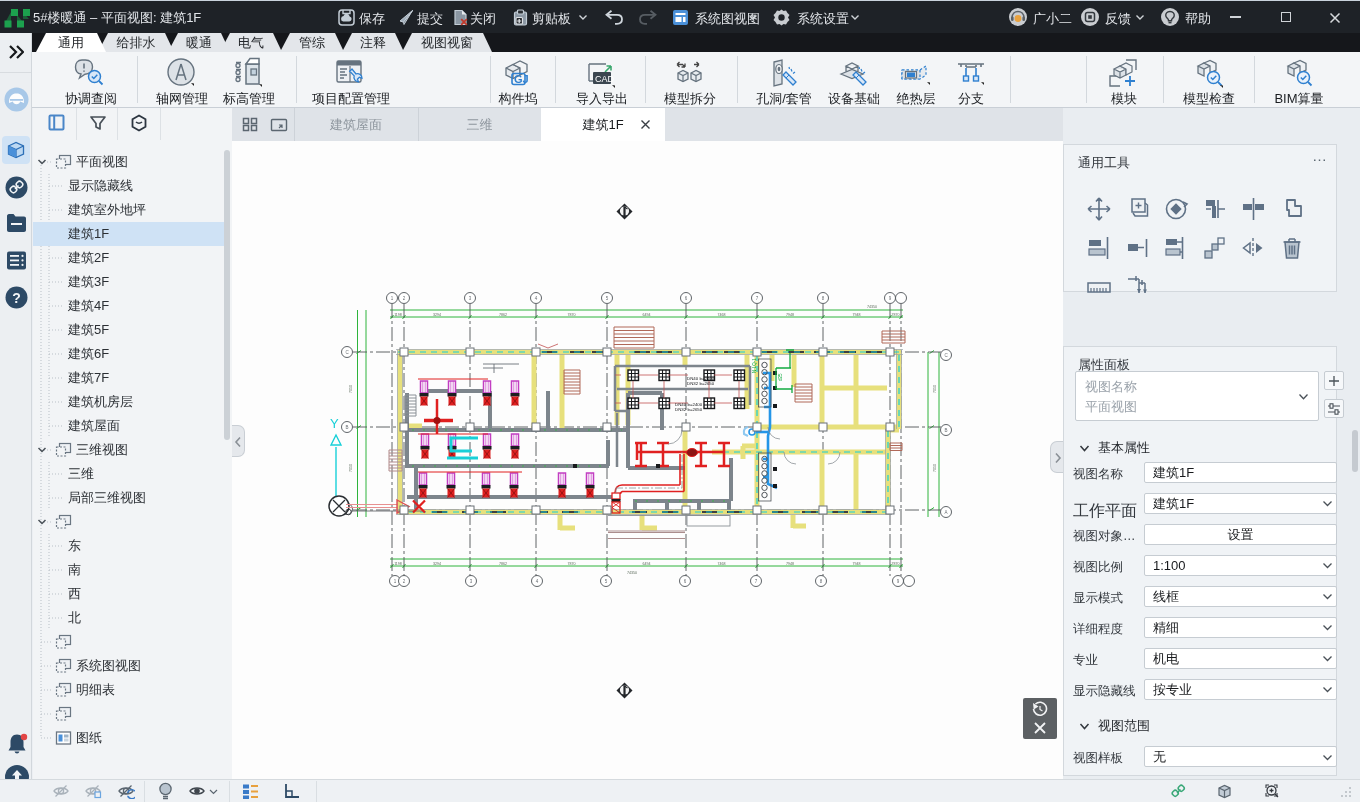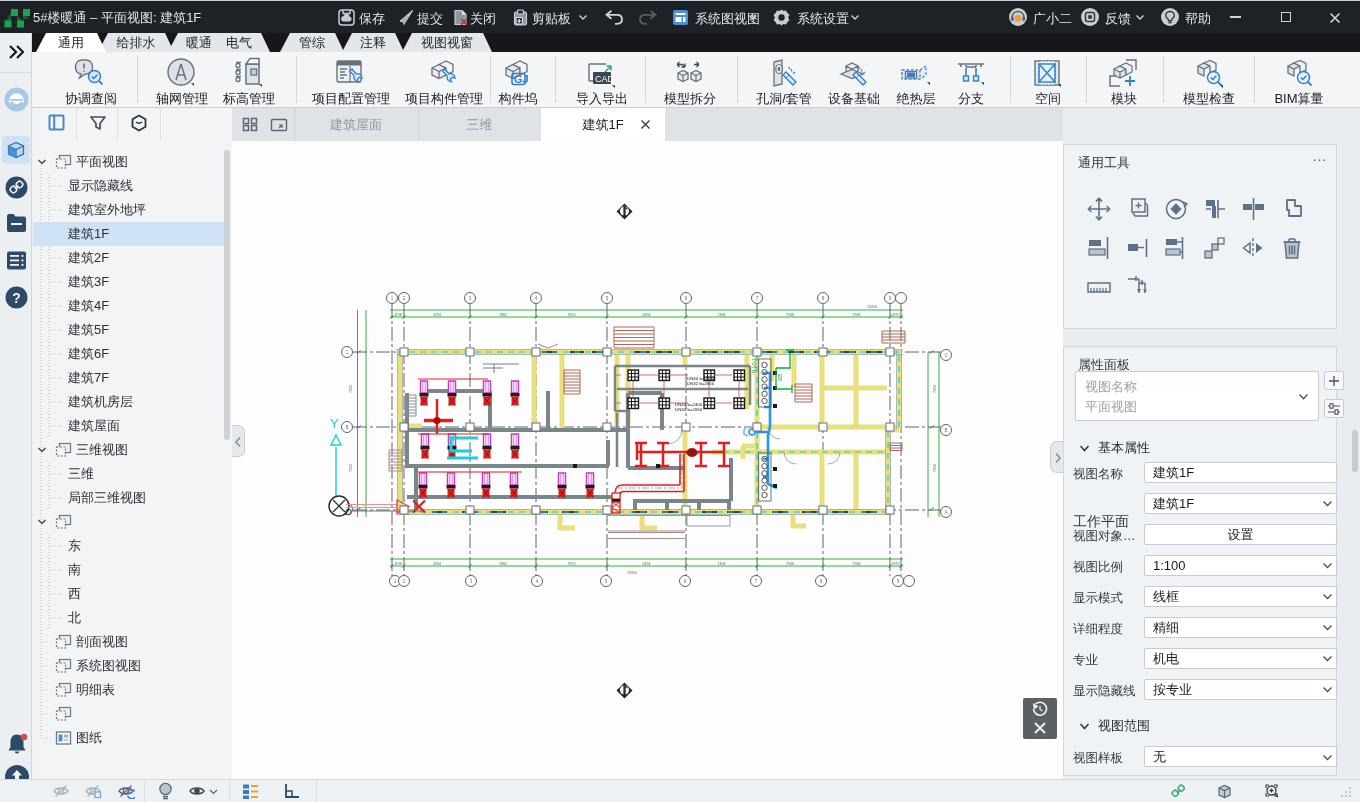--- a/index.html
+++ b/index.html
@@ -124,21 +124,21 @@
 <div class="abs" style="left:1230px;top:15px;width:11px;height:1.5px;background:#cfd3d7"></div>
 <div class="abs" style="left:1281px;top:11px;width:10px;height:10px;border:1.5px solid #cfd3d7"></div>
 <svg class="abs" style="left:1329px;top:11px" width="12" height="12" viewBox="0 0 12 12">
       <path d="M1.5 1.5 L10.5 10.5 M10.5 1.5 L1.5 10.5" stroke="#d6d9dc" stroke-width="1.5"></path>
     </svg>
 </div>
 <div id="tabstrip">
 <div class="rtab active" style="left:4px;width:70px;clip-path:polygon(10px 0,calc(100% - 9px) 0,100% 100%,0 100%)">通用</div>
 <div class="rtab" style="left:66px;width:76px;clip-path:polygon(10px 0,calc(100% - 9px) 0,100% 100%,0 100%)">给排水</div>
 <div class="rtab" style="left:136px;width:62px;clip-path:polygon(10px 0,calc(100% - 9px) 0,100% 100%,0 100%)">暖通</div>
-<div class="rtab" style="left:176px;width:62px;clip-path:polygon(10px 0,calc(100% - 9px) 0,100% 100%,0 100%)">电气</div>
+<div class="rtab" style="left:188px;width:62px;clip-path:polygon(10px 0,calc(100% - 9px) 0,100% 100%,0 100%)">电气</div>
 <div class="rtab" style="left:248px;width:64px;clip-path:polygon(10px 0,calc(100% - 9px) 0,100% 100%,0 100%)">管综</div>
 <div class="rtab" style="left:310px;width:62px;clip-path:polygon(10px 0,calc(100% - 9px) 0,100% 100%,0 100%)">注释</div>
 <div class="rtab" style="left:370px;width:90px;clip-path:polygon(10px 0,calc(100% - 9px) 0,100% 100%,0 100%)">视图视窗</div>
 </div>
 <div id="ribbon">
 <div class="ritem" style="left:16px;width:86px">
       <div style="height:36px;position:relative"><svg width="36" height="36" viewBox="0 0 36 36" style="margin-top:1px">
 <path d="M9 4 C4.5 4 2.5 7.5 2.5 11 C2.5 14.5 4.5 17.5 8 18 L6.5 22 L12 18.2 C16 18.2 19.5 15.5 19.5 11 C19.5 7 17 4 12.5 4 Z" fill="#dde2e7" stroke="#66737f" stroke-width="1.4"></path>
 <path d="M11 7.5 L11 12.5 M11 14.5 L11 15.8" stroke="#66737f" stroke-width="1.6"></path>
 <circle cx="21.5" cy="20.5" r="6" fill="#d9e7f7" stroke="#2f80d0" stroke-width="1.5"></circle>
@@ -173,29 +173,20 @@
 <div class="ritem" style="left:271px;width:96px">
       <div style="height:36px;position:relative"><svg width="36" height="36" viewBox="0 0 36 36" style="margin-top:1px">
 <rect x="4" y="5" width="24" height="21" rx="1.5" fill="#eef1f4" stroke="#66737f" stroke-width="1.4"></rect>
 <rect x="4" y="5" width="24" height="4.5" fill="#66737f"></rect>
 <path d="M7 13 H14 M7 16 H12 M7 19 H14 M7 22 H11" stroke="#66737f" stroke-width="1.3"></path>
 <path d="M17 10 V26" stroke="#66737f" stroke-width="1.2"></path>
 <path d="M23 18 a4.5 4.5 0 0 1 6 4.3 l-2.6 -1.1 -2 2 1.1 2.6 a4.5 4.5 0 0 1 -4.3 -6 l-4.5 -4.5 2.3 -2.3 Z" fill="#d9e7f7" stroke="#2f80d0" stroke-width="1.3"></path>
 </svg></div>
       <div class="rlb">项目配置管理</div>
     </div>
-<div class="ritem" style="left:364px;width:96px">
-      <div style="height:36px;position:relative"><svg width="36" height="36" viewBox="0 0 36 36" style="margin-top:1px">
-          <path d="M6 12 L13 8.5 L20 12 L20 19 L13 22.5 L6 19 Z" fill="#e7ebef" stroke="#66737f" stroke-width="1.3"></path>
-<path d="M6 12 L13 15.5 L20 12 M13 15.5 V22.5" stroke="#66737f" stroke-width="1.3" fill="none"></path>
-<path d="M13 8.5 L20 5 L27 8.5 L27 15.5 L20 19 L20 12 Z" fill="#f2f4f6" stroke="#66737f" stroke-width="1.3"></path>
-          <path d="M23 18 a4.5 4.5 0 0 1 6 4.3 l-2.6 -1.1 -2 2 1.1 2.6 a4.5 4.5 0 0 1 -4.3 -6 l-4.5 -4.5 2.3 -2.3 Z" fill="#d9e7f7" stroke="#2f80d0" stroke-width="1.3"></path>
-        </svg></div>
-      <div class="rlb">项目构件管理</div>
-    </div>
 <div class="ritem" style="left:443px;width:86px">
       <div style="height:36px;position:relative"><svg width="36" height="36" viewBox="0 0 36 36" style="margin-top:1px">
           <path d="M6 12 L13 8.5 L20 12 L20 19 L13 22.5 L6 19 Z" fill="#e7ebef" stroke="#66737f" stroke-width="1.3"></path>
 <path d="M6 12 L13 15.5 L20 12 M13 15.5 V22.5" stroke="#66737f" stroke-width="1.3" fill="none"></path>
 <path d="M13 8.5 L20 5 L27 8.5 L27 15.5 L20 19 L20 12 Z" fill="#f2f4f6" stroke="#66737f" stroke-width="1.3"></path>
 <text x="14" y="27" font-size="11" font-weight="bold" fill="#2f80d0" font-family="Liberation Sans">GJ</text>
 <rect x="12" y="17.5" width="13" height="11" rx="2" fill="none" stroke="#2f80d0" stroke-width="1.6"></rect>
 </svg></div>
       <div class="rlb">构件坞</div>
     </div>
@@ -255,30 +246,20 @@
     </div>
 <div class="ritem" style="left:896px;width:86px">
       <div style="height:36px;position:relative"><svg width="36" height="36" viewBox="0 0 36 36" style="margin-top:1px">
 <path d="M5 8 H31 M8 8 V11 M28 8 V11 M13 11 H23 M13 11 V9 M23 11 V9" stroke="#66737f" stroke-width="1.6" fill="none"></path>
 <path d="M13 12 V20 M23 12 V20" stroke="#2f80d0" stroke-width="1.6"></path>
 <rect x="10.5" y="20" width="5" height="5" fill="#d9e7f7" stroke="#2f80d0" stroke-width="1.4"></rect>
 <rect x="20.5" y="20" width="5" height="5" fill="#d9e7f7" stroke="#2f80d0" stroke-width="1.4"></rect>
 <path d="M28 26 L31 29 L31 26.5 Z" fill="#222"></path>
 </svg></div>
       <div class="rlb">分支</div>
-    </div>
-<div class="ritem" style="left:973px;width:86px">
-      <div style="height:36px;position:relative"><svg width="36" height="36" viewBox="0 0 36 36" style="margin-top:1px">
-<rect x="5" y="5" width="24" height="24" fill="#dfeaf5" stroke="#66737f" stroke-width="1.4"></rect>
-<rect x="9" y="5" width="16" height="24" fill="#e8f0f8" stroke="#66737f" stroke-width="1" stroke-dasharray="2 1.6"></rect>
-<path d="M9 8 L25 26 M25 8 L9 26" stroke="#2f80d0" stroke-width="1.4"></path>
-<rect x="9" y="8" width="16" height="18" fill="none" stroke="#2f80d0" stroke-width="1.4"></rect>
-<path d="M28 28 L31 31 L31 28.5 Z" fill="#222"></path>
-</svg></div>
-      <div class="rlb">空间</div>
     </div>
 <div class="ritem" style="left:1134px;width:86px">
       <div style="height:36px;position:relative"><svg width="36" height="36" viewBox="0 0 36 36" style="margin-top:1px">
 <path d="M7 10 L13 7 L19 10 L13 13 Z M7 10 V17 L13 20 L13 13" fill="#dde2e7" stroke="#66737f" stroke-width="1.3"></path>
 <path d="M13 7 L19 4.5 L25 7.5 L25 14 L19 17 L19 10 Z" fill="#eef1f4" stroke="#66737f" stroke-width="1.3"></path>
 <circle cx="22.5" cy="21.5" r="6" fill="#eaf2fb" stroke="#2f80d0" stroke-width="1.5"></circle>
           <path d="M19.8 21.5 L21.8 23.5 L25.3 19.8" stroke="#2f80d0" stroke-width="1.5" fill="none"></path>
           <path d="M27 26 L30.5 29.5" stroke="#2f80d0" stroke-width="1.8"></path>
 <path d="M29 29 L32 32 L32 29.5 Z" fill="#222"></path>
 </svg></div>
@@ -497,23 +478,20 @@
       <span style="position:absolute;left:35px">东</span>
     </div>
 <div class="trow" style="top:450px">
       <span style="position:absolute;left:35px">南</span>
     </div>
 <div class="trow" style="top:474px">
       <span style="position:absolute;left:35px">西</span>
     </div>
 <div class="trow" style="top:498px">
       <span style="position:absolute;left:35px">北</span>
-    </div>
-<div class="trow" style="top:522px">
-      <span style="position:absolute;left:43px">剖面视图</span>
     </div>
 <svg class="abs" style="left:22px;top:526px" width="17" height="16" viewBox="0 0 17 16">
 <rect x="4.5" y="1.5" width="11" height="9" fill="#eef1f4" stroke="#6a7682" stroke-width="1.2"></rect>
 <rect x="1.5" y="5" width="9" height="9" fill="#f2f4f6" stroke="#6a7682" stroke-width="1.2" stroke-dasharray="2 1.5"></rect>
 </svg>
 <div class="trow" style="top:546px">
       <span style="position:absolute;left:43px">系统图视图</span>
     </div>
 <svg class="abs" style="left:22px;top:550px" width="17" height="16" viewBox="0 0 17 16">
 <rect x="4.5" y="1.5" width="11" height="9" fill="#eef1f4" stroke="#6a7682" stroke-width="1.2"></rect>
@@ -1080,21 +1058,21 @@
 <path d="M4.5 3 A6.5 6.5 0 1 1 2.5 8" fill="none" stroke="#f2f3f4" stroke-width="1.6"></path>
 <path d="M2 2 L2.7 8.6 L7.5 5.6 Z" fill="#f2f3f4"></path>
 <path d="M9 5 V8.5 L11.5 10" stroke="#f2f3f4" stroke-width="1.2" fill="none"></path>
       </svg>
 <svg style="position:absolute;left:10px;top:23px" width="14" height="14" viewBox="0 0 14 14">
         <path d="M2 2 L12 12 M12 2 L2 12" stroke="#f2f3f4" stroke-width="1.8"></path>
       </svg>
     </div>
 </div>
 <div id="rightpanel">
-<div class="rbox" style="left:0px;top:36px;width:274px;height:185px">
+<div class="rbox" style="left:0px;top:36px;width:274px;height:148px">
 <div class="abs" style="left:14px;top:9px;color:#33383e">通用工具</div>
 <div class="abs" style="left:248px;top:2px;color:#5b6670;font-size:15px;letter-spacing:1px">…</div>
 <div class="abs" style="left:22.0px;top:51.0px"><svg width="26" height="26" viewBox="0 0 26 26">
           <path d="M13 2 L13 24 M2 13 L24 13 M13 2 L10 5.5 M13 2 L16 5.5 M13 24 L10 20.5 M13 24 L16 20.5 M2 13 L5.5 10 M2 13 L5.5 16 M24 13 L20.5 10 M24 13 L20.5 16" stroke="#5f7186" stroke-width="1.6" fill="none"></path>
         </svg></div>
 <div class="abs" style="left:60.5px;top:51.0px"><svg width="26" height="26" viewBox="0 0 26 26">
           <rect x="7" y="3" width="13" height="13" fill="#eef1f4" stroke="#5f7186" stroke-width="1.5"></rect>
           <path d="M13.5 6.5 V12.5 M10.5 9.5 H16.5" stroke="#5f7186" stroke-width="1.4"></path>
           <path d="M20 7 L22.5 9 L22.5 20 L10 20 L8 17" fill="none" stroke="#5f7186" stroke-width="1.5"></path>
         </svg></div>
@@ -1174,21 +1152,21 @@
           <rect x="3" y="0.8" width="3" height="4.4" fill="#f6f8fa" stroke="#4a5158" stroke-width="1.1"></rect>
           <rect x="8" y="6.8" width="3" height="4.4" fill="#f6f8fa" stroke="#4a5158" stroke-width="1.1"></rect>
         </svg>
       </div>
 <svg class="abs" style="left:15px;top:97px" width="11" height="9" viewBox="0 0 11 9">
         <path d="M1.5 2 L5.5 6.5 L9.5 2" stroke="#33383e" stroke-width="1.5" fill="none"></path>
       </svg>
 <div class="abs" style="left:34px;top:92px;color:#23272c">基本属性</div>
 <div class="abs" style="left:9px;top:118.5px;font-size:12.5px;color:#33383e;white-space:nowrap">视图名称</div>
 <div class="pfield" style="left:80px;top:114.5px;width:193px;height:21px">建筑1F</div>
-<div class="abs" style="left:9px;top:166px;font-size:14px;color:#33383e;white-space:nowrap">工作平面</div>
+<div class="abs" style="left:9px;top:154px;font-size:16px;color:#33383e;white-space:nowrap">工作平面</div>
 <div class="pfield" style="left:80px;top:145.5px;width:193px;height:21px">建筑1F</div>
 <svg class="abs" style="left:258px;top:152.5px" width="11" height="8" viewBox="0 0 11 8">
         <path d="M1.5 1.5 L5.5 5.5 L9.5 1.5" stroke="#4a5158" stroke-width="1.3" fill="none"></path>
       </svg>
 <div class="abs" style="left:9px;top:180.5px;font-size:12.5px;color:#33383e;white-space:nowrap">视图对象…</div>
 <div class="pfield" style="left:80px;top:176.5px;width:193px;height:21px;text-align:center;padding-left:0">设置</div>
 <div class="abs" style="left:9px;top:211.5px;font-size:12.5px;color:#33383e;white-space:nowrap">视图比例</div>
 <div class="pfield" style="left:80px;top:207.5px;width:193px;height:21px">1:100</div>
 <svg class="abs" style="left:258px;top:214.5px" width="11" height="8" viewBox="0 0 11 8">
         <path d="M1.5 1.5 L5.5 5.5 L9.5 1.5" stroke="#4a5158" stroke-width="1.3" fill="none"></path>

